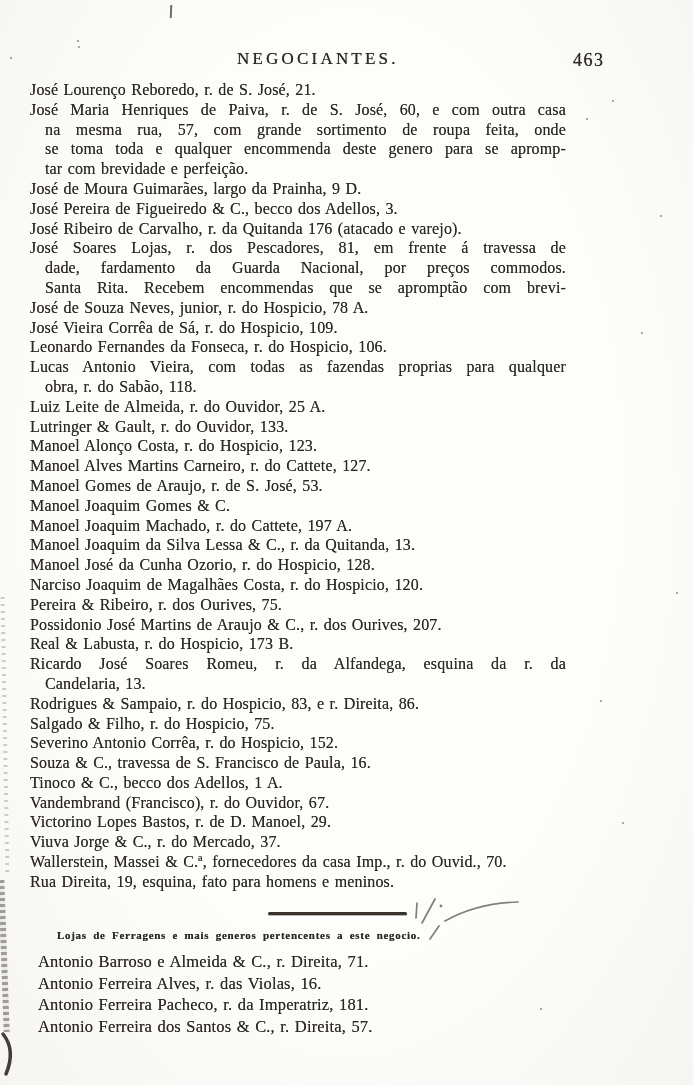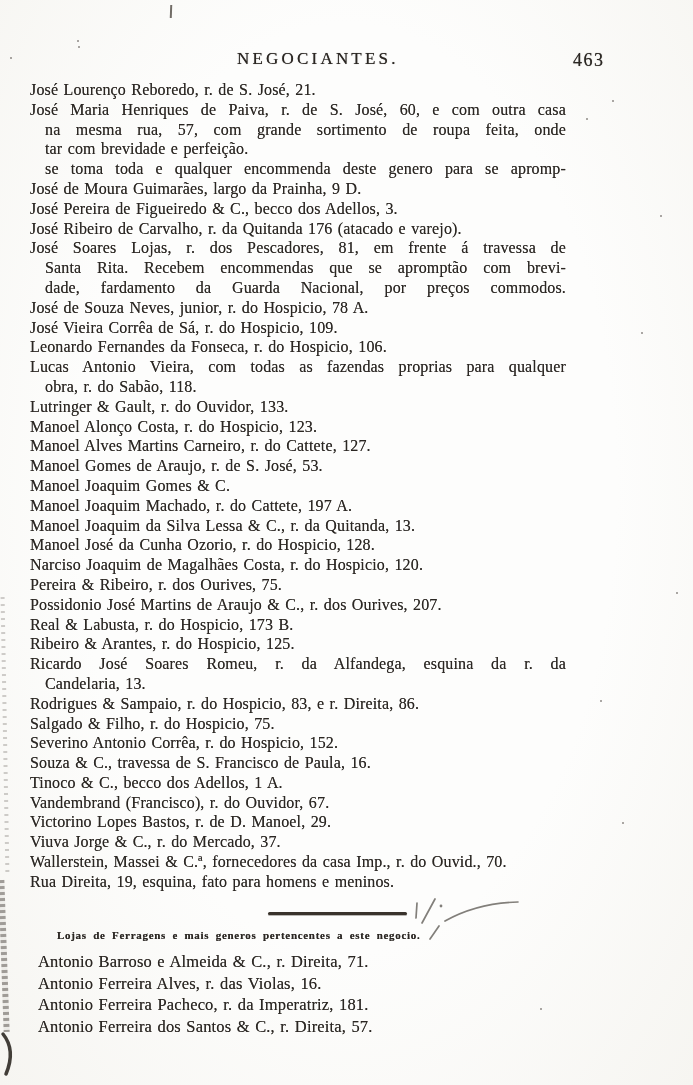--- a/index.html
+++ b/index.html
@@ -64,46 +64,46 @@
 </head>
 <body>
 
 <div class="abs running-title">NEGOCIANTES.</div>
 <div class="abs page-number">463</div>
 
 <div class="abs directory">
     <div class="line">José Lourenço Reboredo, r. de S. José, 21.</div>
     <div class="line just">José Maria Henriques de Paiva, r. de S. José, 60, e com outra casa</div>
     <div class="line indent just">na mesma rua, 57, com grande sortimento de roupa feita, onde</div>
+    <div class="line indent just">se toma toda e qualquer encommenda deste genero para se apromp-</div>
     <div class="line indent">tar com brevidade e perfeição.</div>
-    <div class="line indent just">se toma toda e qualquer encommenda deste genero para se apromp-</div>
     <div class="line">José de Moura Guimarães, largo da Prainha, 9 D.</div>
     <div class="line">José Pereira de Figueiredo &amp; C., becco dos Adellos, 3.</div>
     <div class="line">José Ribeiro de Carvalho, r. da Quitanda 176 (atacado e varejo).</div>
     <div class="line just">José Soares Lojas, r. dos Pescadores, 81, em frente á travessa de</div>
+    <div class="line indent just">dade, fardamento da Guarda Nacional, por preços commodos.</div>
     <div class="line indent just">Santa Rita. Recebem encommendas que se apromptão com brevi-</div>
-    <div class="line indent just">dade, fardamento da Guarda Nacional, por preços commodos.</div>
     <div class="line">José de Souza Neves, junior, r. do Hospicio, 78 A.</div>
     <div class="line">José Vieira Corrêa de Sá, r. do Hospicio, 109.</div>
     <div class="line">Leonardo Fernandes da Fonseca, r. do Hospicio, 106.</div>
     <div class="line just">Lucas Antonio Vieira, com todas as fazendas proprias para qualquer</div>
     <div class="line indent">obra, r. do Sabão, 118.</div>
+    <div class="line">Luiz Leite de Almeida, r. do Ouvidor, 25 A.</div>
     <div class="line">Lutringer &amp; Gault, r. do Ouvidor, 133.</div>
     <div class="line">Manoel Alonço Costa, r. do Hospicio, 123.</div>
     <div class="line">Manoel Alves Martins Carneiro, r. do Cattete, 127.</div>
     <div class="line">Manoel Gomes de Araujo, r. de S. José, 53.</div>
     <div class="line">Manoel Joaquim Gomes &amp; C.</div>
     <div class="line">Manoel Joaquim Machado, r. do Cattete, 197 A.</div>
     <div class="line">Manoel Joaquim da Silva Lessa &amp; C., r. da Quitanda, 13.</div>
     <div class="line">Manoel José da Cunha Ozorio, r. do Hospicio, 128.</div>
     <div class="line">Narciso Joaquim de Magalhães Costa, r. do Hospicio, 120.</div>
     <div class="line">Pereira &amp; Ribeiro, r. dos Ourives, 75.</div>
     <div class="line">Possidonio José Martins de Araujo &amp; C., r. dos Ourives, 207.</div>
     <div class="line">Real &amp; Labusta, r. do Hospicio, 173 B.</div>
-    <div class="line">Ribeiro &amp; Arantes, r. do Hospicio, 125.</div>
     <div class="line just">Ricardo José Soares Romeu, r. da Alfandega, esquina da r. da</div>
     <div class="line indent">Candelaria, 13.</div>
     <div class="line">Rodrigues &amp; Sampaio, r. do Hospicio, 83, e r. Direita, 86.</div>
     <div class="line">Salgado &amp; Filho, r. do Hospicio, 75.</div>
     <div class="line">Severino Antonio Corrêa, r. do Hospicio, 152.</div>
     <div class="line">Souza &amp; C., travessa de S. Francisco de Paula, 16.</div>
     <div class="line">Tinoco &amp; C., becco dos Adellos, 1 A.</div>
     <div class="line">Vandembrand (Francisco), r. do Ouvidor, 67.</div>
     <div class="line">Victorino Lopes Bastos, r. de D. Manoel, 29.</div>
     <div class="line">Viuva Jorge &amp; C., r. do Mercado, 37.</div>

